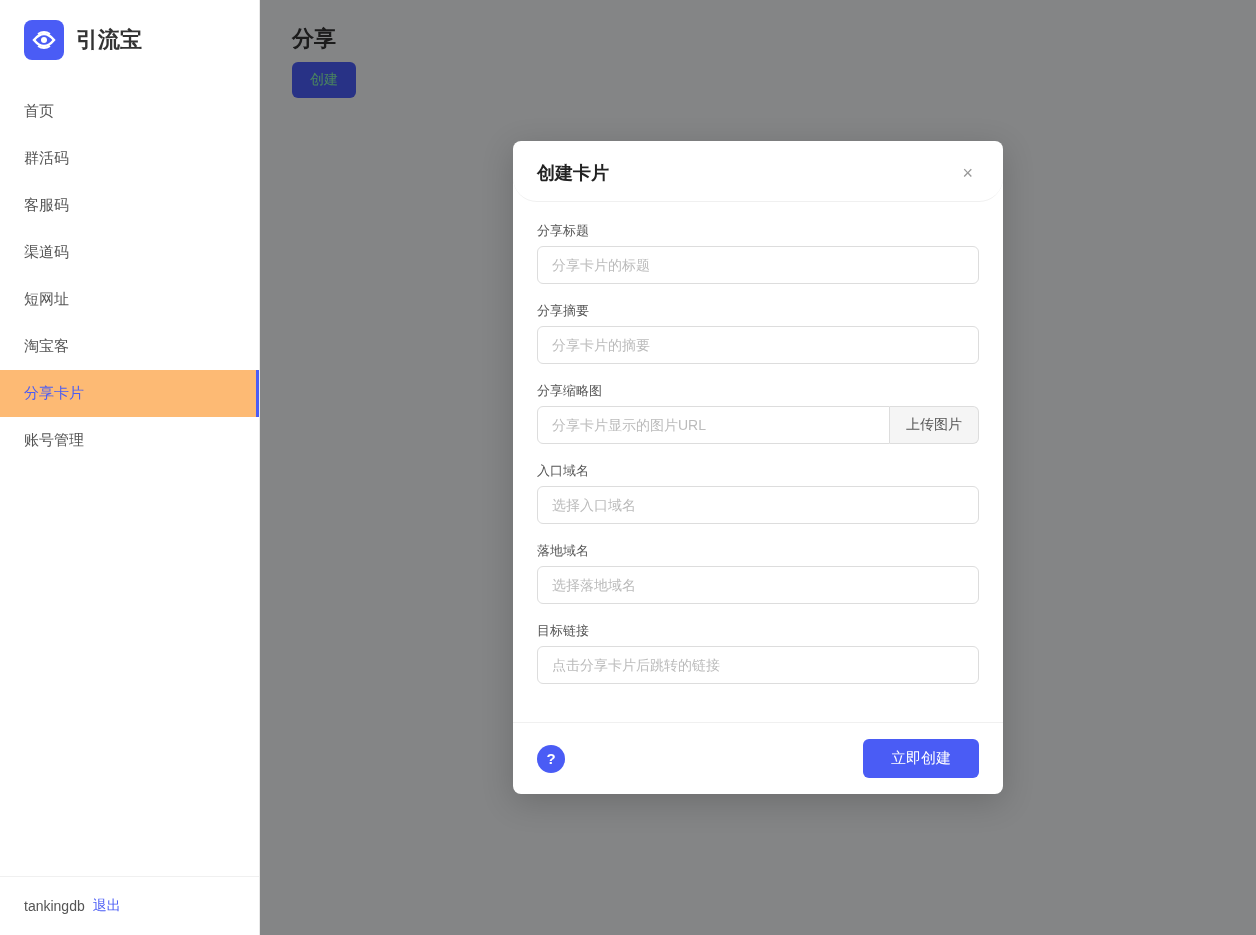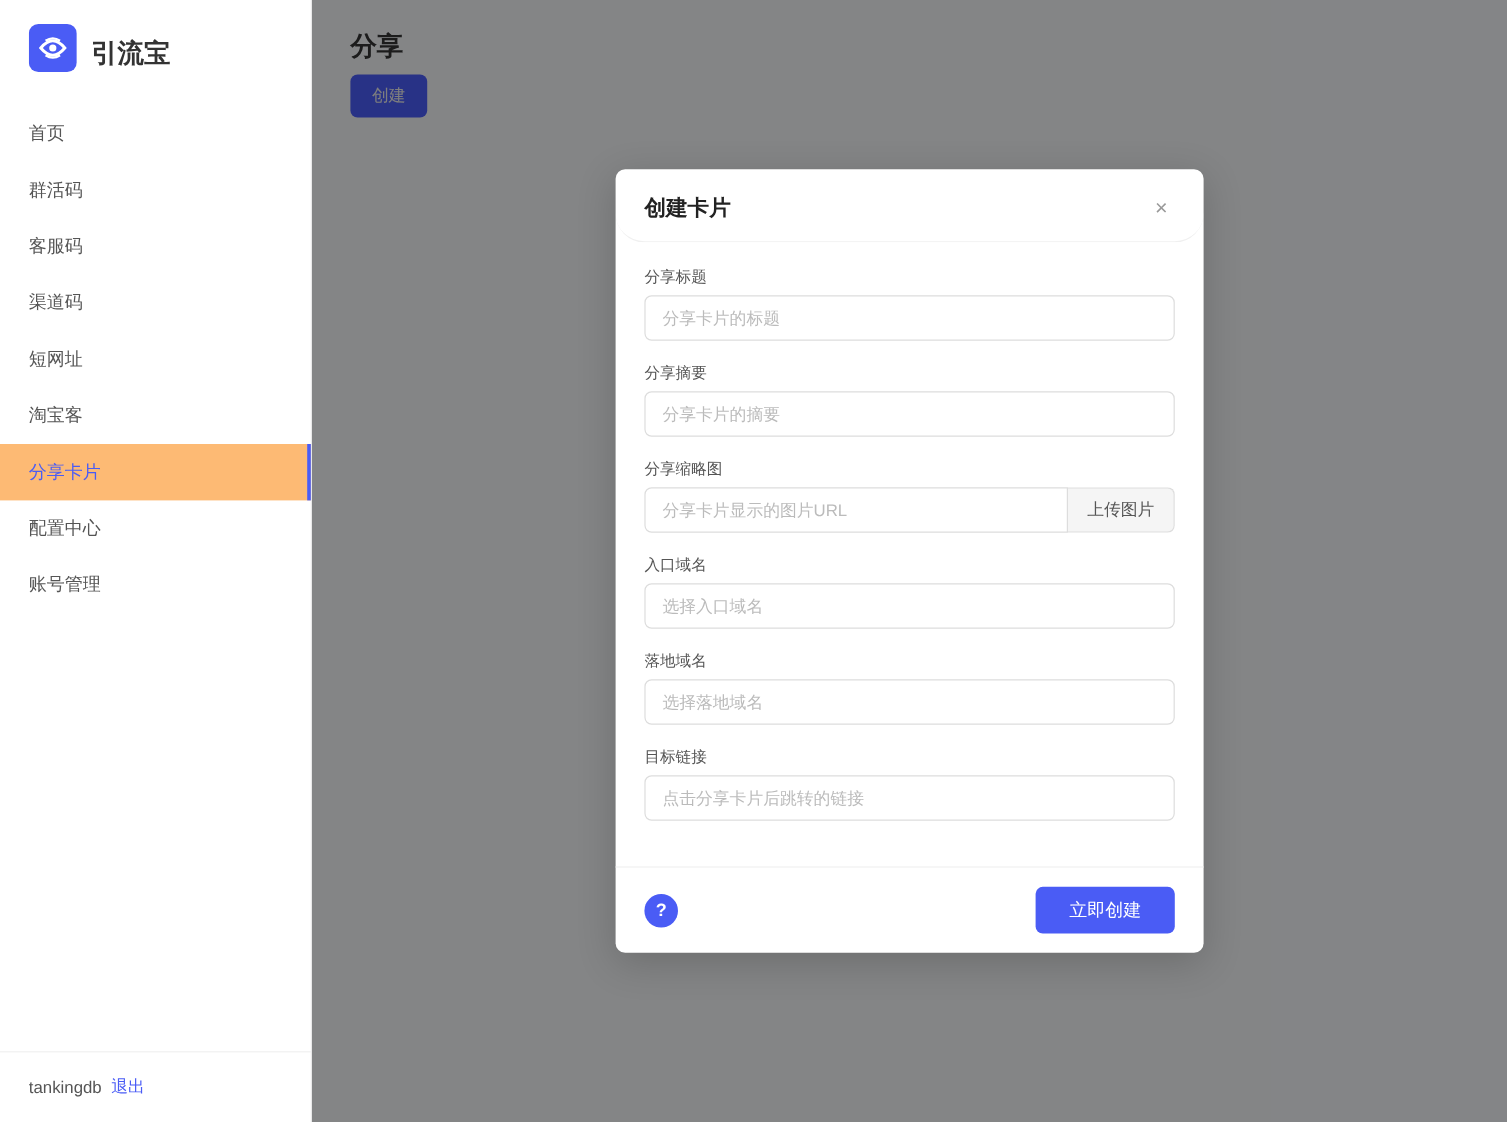--- a/index.html
+++ b/index.html
@@ -17,21 +17,21 @@
       width: 260px;
       min-width: 260px;
       height: 935px;
       background: #fff;
       display: flex;
       flex-direction: column;
       border-right: 1px solid #e8e8e8;
     }
     .sidebar-logo {
       display: flex;
-      align-items: flex-end;
+      align-items: center;
       padding: 20px 24px;
       gap: 12px;
     }
     .logo-icon {
       width: 40px;
       height: 40px;
     }
     .logo-text {
       font-size: 22px;
       font-weight: 600;
@@ -89,21 +89,21 @@
       padding: 24px 32px;
     }
     .page-title {
       font-size: 22px;
       font-weight: 600;
       color: #333;
       margin-bottom: 8px;
     }
     .create-btn-bg {
       background: #4a5cf5;
-      color: #e5e5e5;
+      color: #86efac;
       border: none;
       border-radius: 6px;
       padding: 9px 18px;
       font-size: 14px;
       cursor: pointer;
       display: inline-block;
     }
 
     
     .modal-wrapper {
@@ -238,21 +238,20 @@
   </div>
 
   <nav class="sidebar-nav">
     <div class="nav-item">首页</div>
     <div class="nav-item">群活码</div>
     <div class="nav-item">客服码</div>
     <div class="nav-item">渠道码</div>
     <div class="nav-item">短网址</div>
     <div class="nav-item">淘宝客</div>
     <div class="nav-item active">分享卡片</div>
-    <div class="nav-item">配置中心</div>
     <div class="nav-item">账号管理</div>
   </nav>
 
   <div class="sidebar-footer">
     <span>tankingdb</span>
     <span class="logout-link">退出</span>
   </div>
 </div>
 
 <div class="main">

